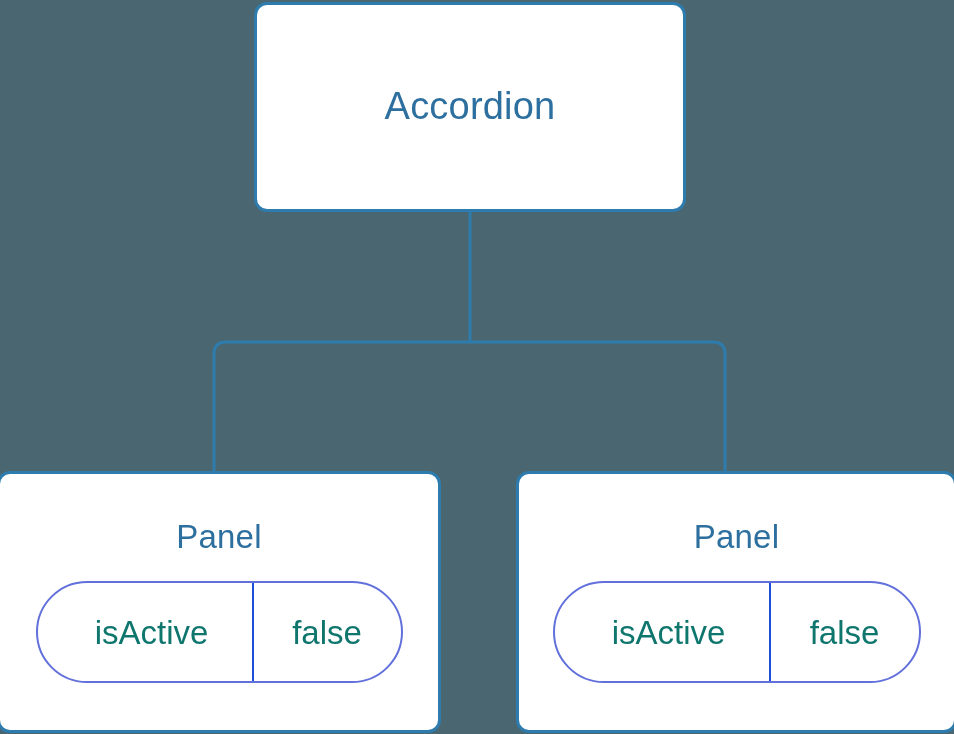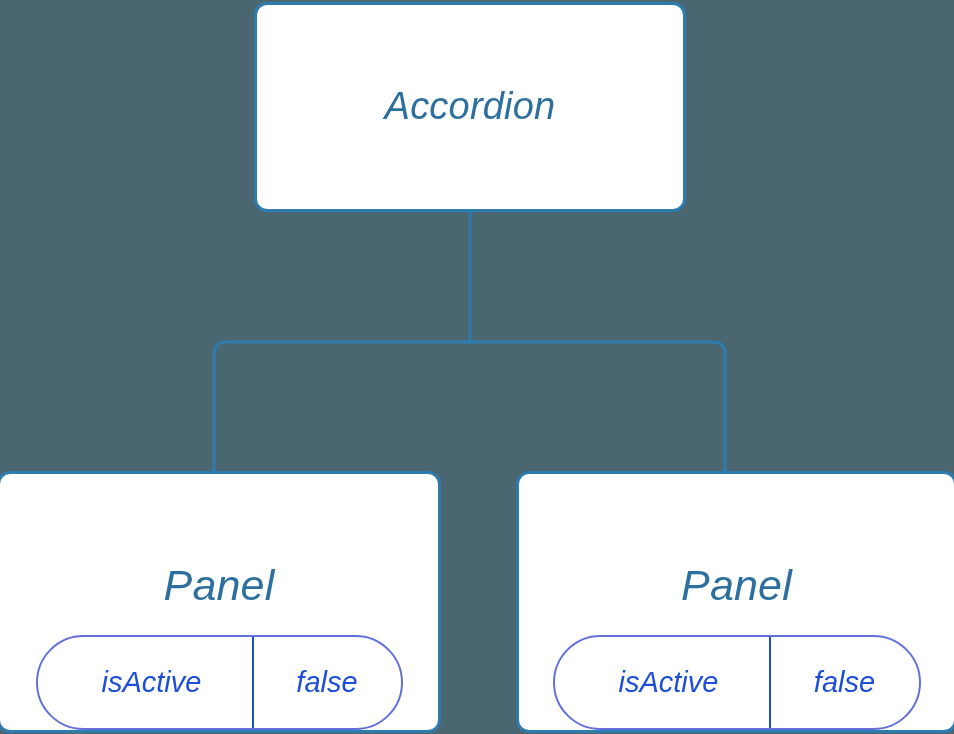--- a/index.html
+++ b/index.html
@@ -13,21 +13,20 @@
     background: #4a6670;
     font-family: "Liberation Sans", sans-serif;
     overflow: hidden;
   }
 
   #canvas {
     position: relative;
     width: 954px;
     height: 634px;
     background: #4a6670;
-    font-style: italic;
   }
 
   
   #connectors {
     position: absolute;
     left: 0;
     top: 0;
     width: 954px;
     height: 734px;
     z-index: 1;
@@ -75,23 +74,22 @@
   }
   #node-panel-left {
     left: -3px;
     width: 444px;
   }
   #node-panel-right {
     left: 516px;
     width: 441px;
   }
   .node-panel .node-title {
-    font-size: 43px;
+    font-size: 33px;
     line-height: 1;
-    margin-top: 44px;
   }
 
   
   .prop-pill {
     margin-top: 28px;
     height: 102px;
     box-sizing: border-box;
     border: 2px solid #6270db;
     border-radius: 51px;
     display: flex;
@@ -99,22 +97,22 @@
     background: transparent;
   }
   #node-panel-left .prop-pill  { width: 367px; }
   #node-panel-right .prop-pill { width: 368px; }
 
   .prop-key,
   .prop-value {
     display: flex;
     align-items: center;
     justify-content: center;
-    color: #1d4ed8;
-    font-size: 29px;
+    color: #0f766e;
+    font-size: 33px;
     line-height: 1;
     white-space: nowrap;
     box-sizing: border-box;
   }
   .prop-key {
     flex: 0 0 214px;
     padding-left: 14px;
   }
   .prop-value {
     flex: 1 1 auto;

